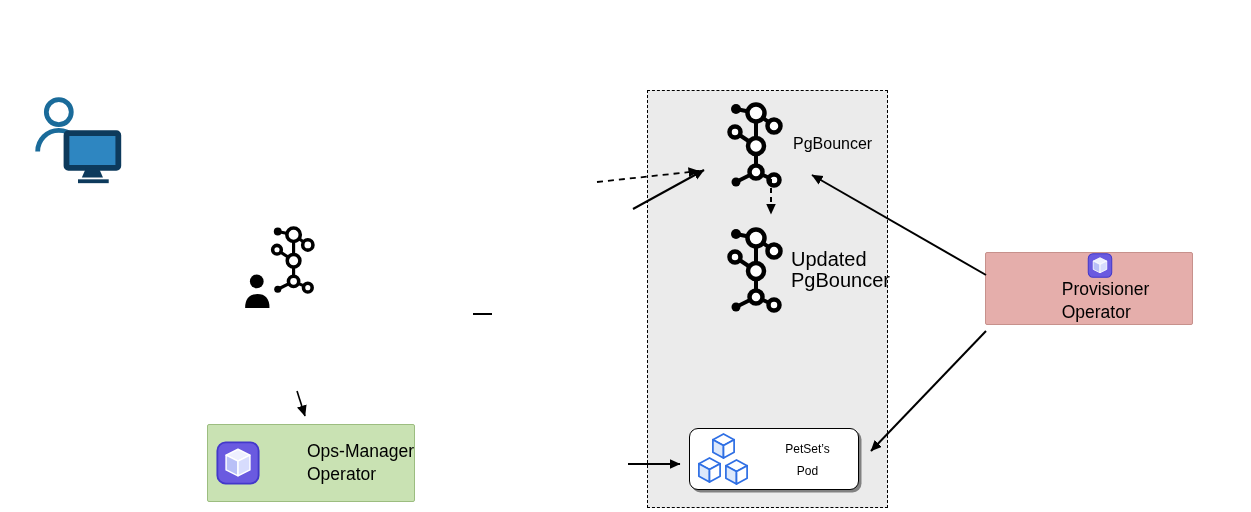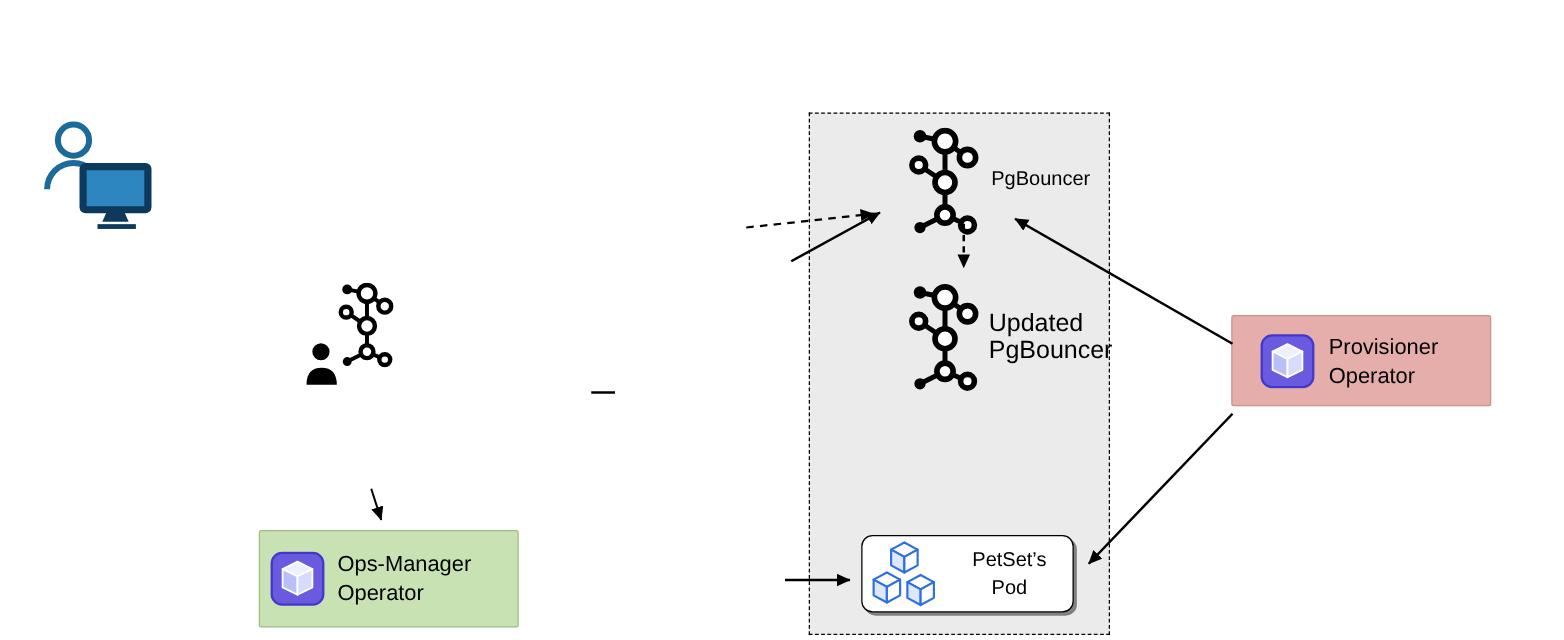--- a/index.html
+++ b/index.html
@@ -39,42 +39,44 @@
     background: #ffffff;
     border: 1.6px solid #000;
     border-radius: 9px;
     box-shadow: 2.5px 2.5px 0 rgba(0,0,0,0.45);
   }
   .pod-cube-1 { left: 20px; top: 3px;  }
   .pod-cube-2 { left: 6px;  top: 27px; }
   .pod-cube-3 { left: 33px; top: 29px; }
   .pod-label {
     left: 70px; top: 9px; width: 95px;
-    font-size: 16px; line-height: 22px; text-align: center;
+    font-size: 12px; line-height: 22px; text-align: center;
   }
 
   
   .op-box {
     width: 208px;
     display: flex; align-items: center;
     border-radius: 2px;
   }
   .op-box .box-label { font-size: 17.5px; line-height: 23px; }
   .ops-manager-box {
     left: 207px; top: 396px; height: 78px;
     background: #c9e2b3;
     border: 1px solid #9cbd80;
     padding-left: 8px;
+    justify-content: space-between;
   }
   .ops-manager-box .box-label { margin-left: 10px; }
   .provisioner-box {
     left: 985px; top: 224px; height: 73px;
     background: #e5aeab;
     border: 1px solid #c7918c;
     padding-left: 22px;
+    flex-direction: column;
   }
   .provisioner-box .box-label { margin-left: 11px; }
 
   .arrows { left: 0; top: 0; pointer-events: none; }
 </style>
 </head>
 <body>
 
 <div id="canvas">
 

